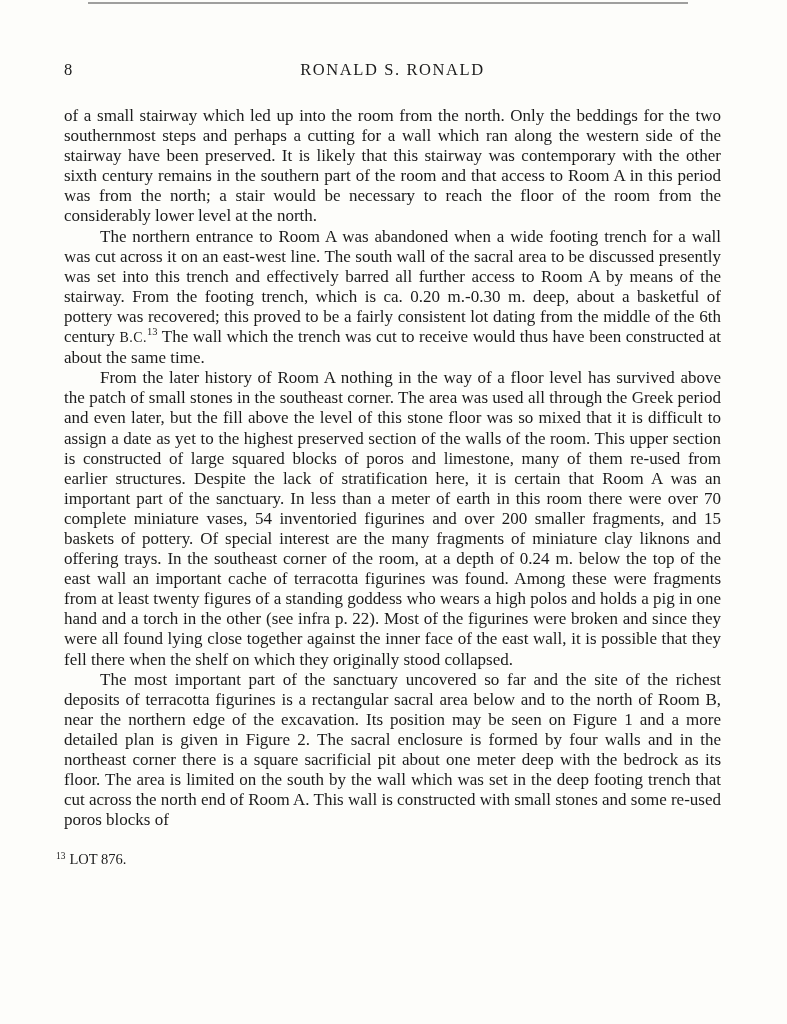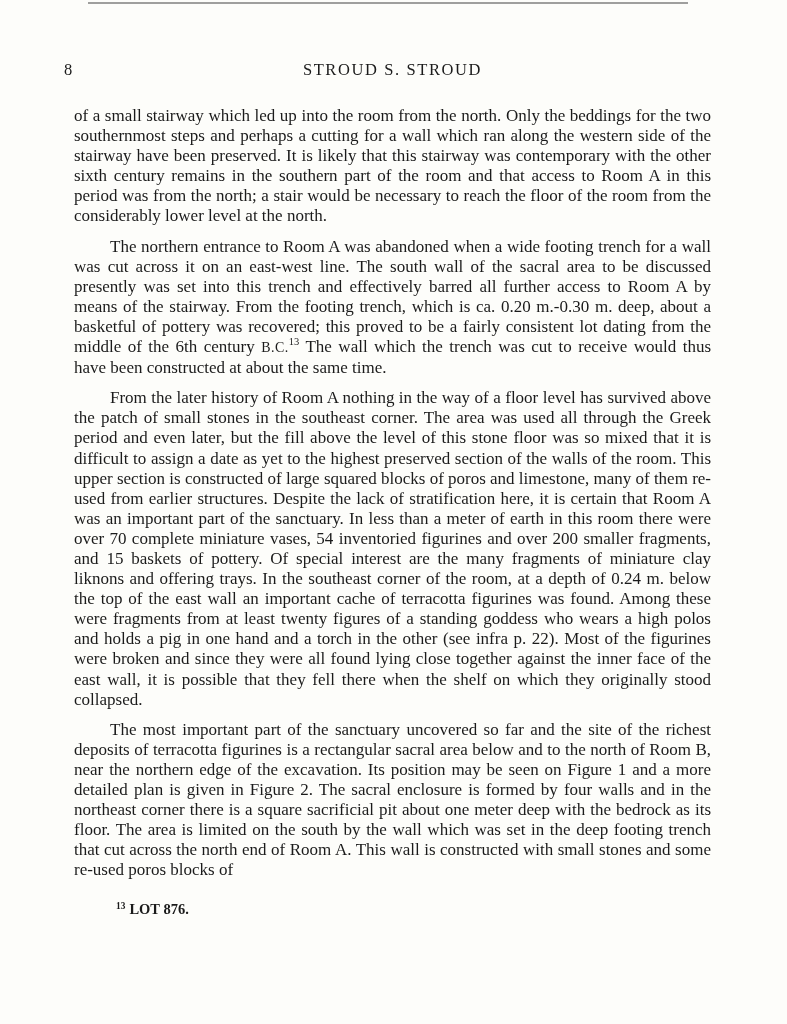--- a/index.html
+++ b/index.html
@@ -42,50 +42,49 @@
     text-align: center;
     letter-spacing: 1.6px;
   }
 
   .body-text {
     margin: 24px 66px 0 64px;
     font-size: 17px;
     line-height: 20.1px;
     text-align: justify;
   }
-  .body-text p { margin: 10px; }
+  .body-text p { margin: 0; }
   .body-text p.indent { text-indent: 36px; }
 
   .it { }
   .sc { font-size: 0.82em; letter-spacing: 0.5px; }
   .sup { vertical-align: super; font-size: 0.62em; line-height: 0; }
 
   .footnote {
-    margin: 20px 66px 0 116px;
+    margin: 20px 66px 0 56px;
     font-size: 14.5px;
     line-height: 18px;
-    font-weight: bold;
   }
   .fn-marker {
     vertical-align: super;
     font-size: 0.65em;
     line-height: 0;
     margin-right: 4px;
   }
 </style>
 </head>
 <body>
 
 <div class="page">
 
   <div class="scan-line"></div>
 
   <div class="header">
     <span class="pagenum">8</span>
-    <span class="running-head">STROUD S. STROUD</span>
+    <span class="running-head">RONALD S. RONALD</span>
   </div>
 
   <div class="body-text">
       <p><span>of a small stairway which led up into the room from the north. Only the beddings for the two southernmost steps and perhaps a cutting for a wall which ran along the western side of the stairway have been preserved. It is likely that this stairway was contemporary with the other sixth century remains in the southern part of the room and that access to Room A in this period was from the north; a stair would be necessary to reach the floor of the room from the considerably lower level at the north.</span></p>
       <p class="indent"><span>The northern entrance to Room A was abandoned when a wide footing trench for a wall was cut across it on an east-west line. The south wall of the sacral area to be discussed presently was set into this trench and effectively barred all further access to Room A by means of the stairway. From the footing trench, which is </span><span class="it">ca.</span><span> 0.20 m.-0.30 m. deep, about a basketful of pottery was recovered; this proved to be a fairly consistent lot dating from the middle of the 6th century </span><span class="sc">B.C.</span><span class="sup">13</span><span> The wall which the trench was cut to receive would thus have been constructed at about the same time.</span></p>
       <p class="indent"><span>From the later history of Room A nothing in the way of a floor level has survived above the patch of small stones in the southeast corner. The area was used all through the Greek period and even later, but the fill above the level of this stone floor was so mixed that it is difficult to assign a date as yet to the highest preserved section of the walls of the room. This upper section is constructed of large squared blocks of poros and limestone, many of them re-used from earlier structures. Despite the lack of stratification here, it is certain that Room A was an important part of the sanctuary. In less than a meter of earth in this room there were over 70 complete miniature vases, 54 inventoried figurines and over 200 smaller fragments, and 15 baskets of pottery. Of special interest are the many fragments of miniature clay </span><span class="it">liknons</span><span> and offering trays. In the southeast corner of the room, at a depth of 0.24 m. below the top of the east wall an important cache of terracotta figurines was found. Among these were fragments from at least twenty figures of a standing goddess who wears a high polos and holds a pig in one hand and a torch in the other (see </span><span class="it">infra</span><span> p. 22). Most of the figurines were broken and since they were all found lying close together against the inner face of the east wall, it is possible that they fell there when the shelf on which they originally stood collapsed.</span></p>
       <p class="indent"><span>The most important part of the sanctuary uncovered so far and the site of the richest deposits of terracotta figurines is a rectangular sacral area below and to the north of Room B, near the northern edge of the excavation. Its position may be seen on Figure 1 and a more detailed plan is given in Figure 2. The sacral enclosure is formed by four walls and in the northeast corner there is a square sacrificial pit about one meter deep with the bedrock as its floor. The area is limited on the south by the wall which was set in the deep footing trench that cut across the north end of Room A. This wall is constructed with small stones and some re-used poros blocks of</span></p>
     </div>
 
   <div class="footnote">

